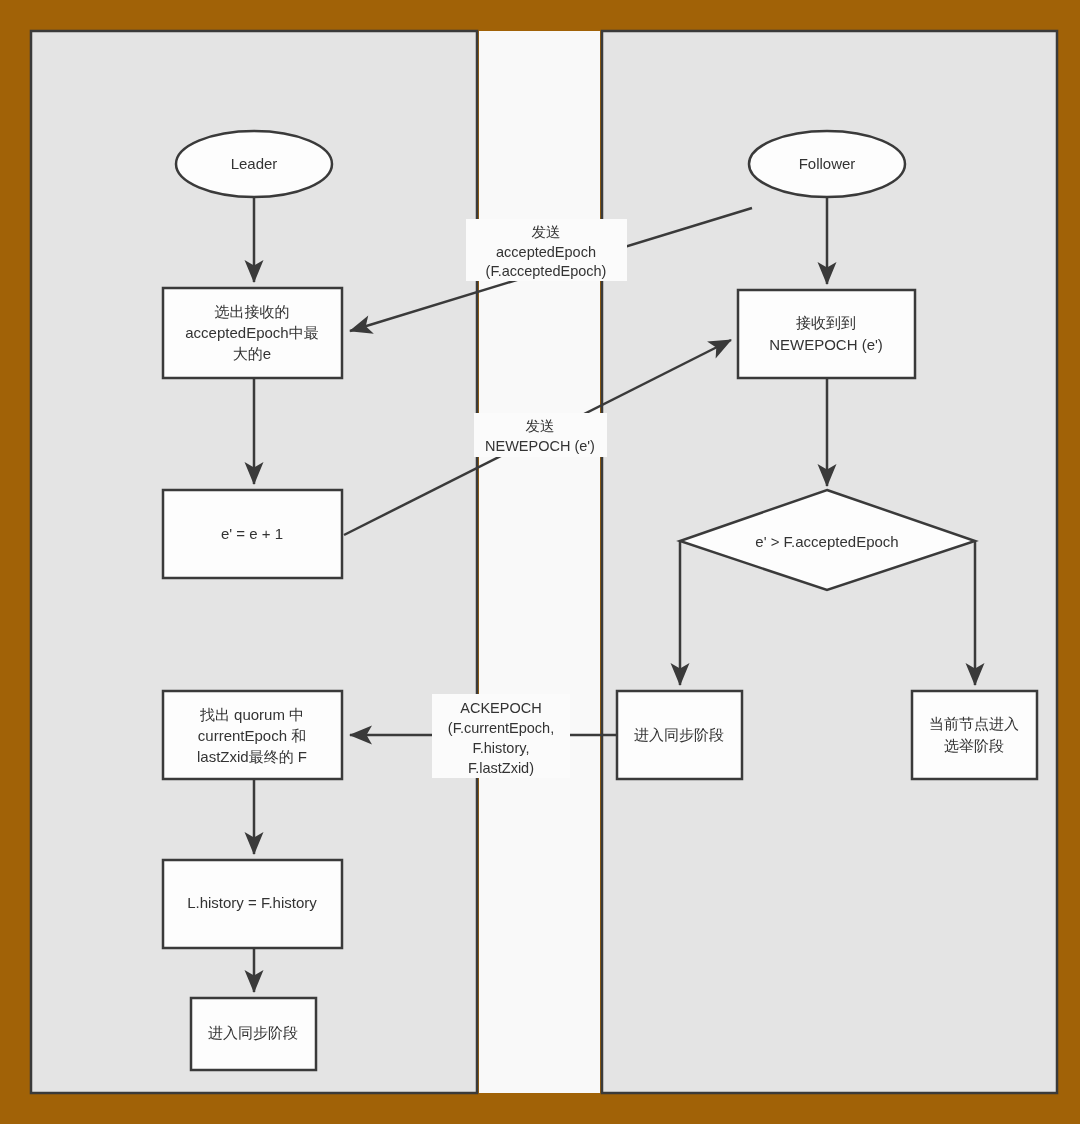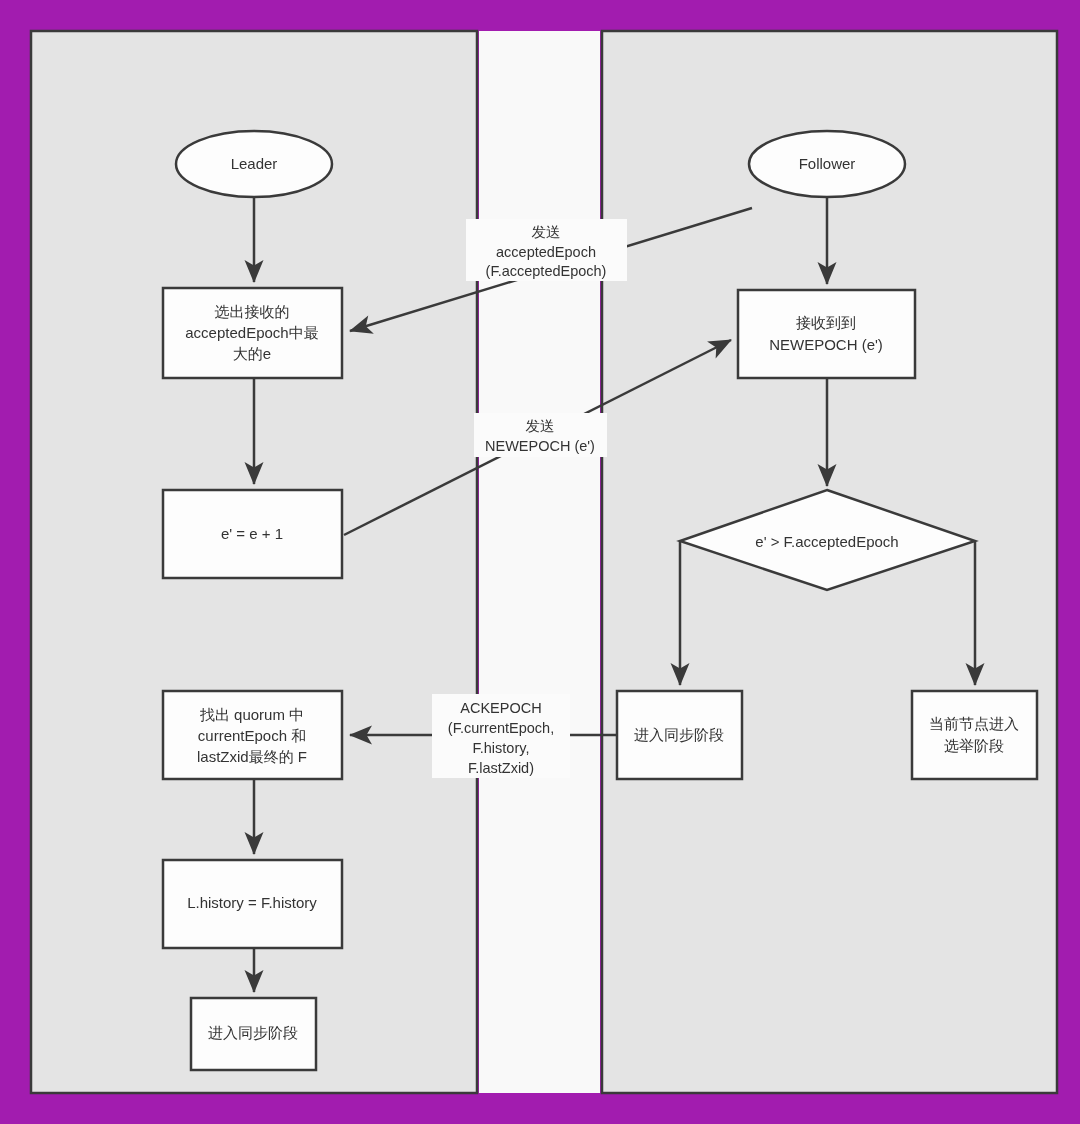--- a/index.html
+++ b/index.html
@@ -6,21 +6,21 @@
   html, body {
     margin: 0;
     padding: 0;
     background: #f7f7f7;
     font-family: "Liberation Sans", "DejaVu Sans", sans-serif;
   }
   #canvas {
     position: relative;
     width: 1080px;
     height: 1124px;
-    background: #a21caf;
+    background: #a16207;
     overflow: hidden;
   }
   svg.layer {
     position: absolute;
     left: 0;
     top: 0;
     width: 1080px;
     height: 1124px;
   }
   .node-text {

